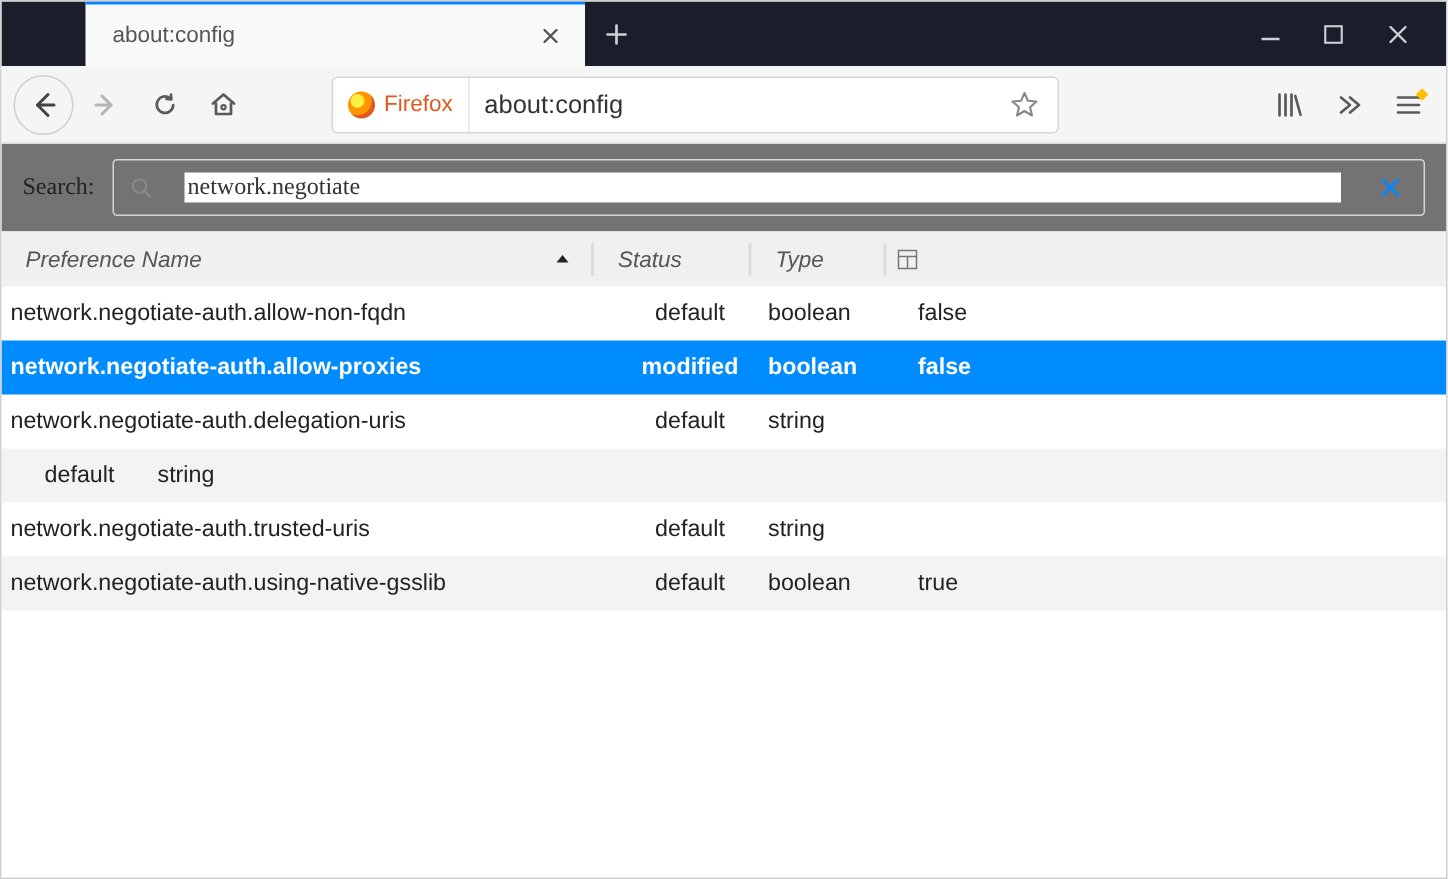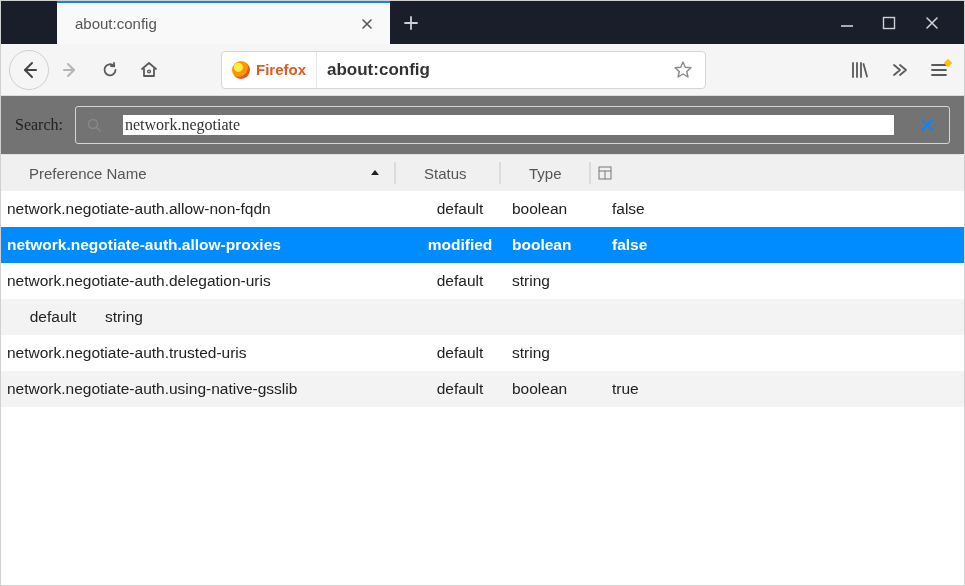--- a/index.html
+++ b/index.html
@@ -57,21 +57,20 @@
 
   
   .navbar {
     height: 52px;
     background: #f5f5f6;
     display: flex;
     align-items: center;
     gap: 5px;
     padding: 0 8px;
     border-bottom: 1px solid #dcdcdc;
-    font-weight: bold;
   }
   .nav-btn {
     width: 34px; height: 34px;
     display: flex; align-items:center; justify-content:center;
     color: #5a5a5a;
     cursor: pointer;
     border-radius: 4px;
   }
   .nav-btn.disabled { color: #b5b5b5; cursor: default; }
   .back-circle {
@@ -144,21 +143,21 @@
   
   .table-wrap { border-top: 1px solid #e1e1e1; }
   .thead {
     display:flex;
     background:#f0f0f1;
     color:#555;
     font-size:15px;
     height: 36px;
     align-items: center;
   }
-  .th { padding-left: 28px; border-right: 2px solid #dcdcdc; height: 22px; display:flex; align-items:center; gap:6px;}
+  .th { padding-left: 16px; border-right: 2px solid #dcdcdc; height: 22px; display:flex; align-items:center; gap:6px;font-style:italic;}
   .th:last-child { border-right: none; }
   .col-name { flex: 0 0 395px; }
   .col-status { flex: 0 0 105px; }
   .col-type  { flex: 0 0 90px; }
   .col-value { flex: 1; }
   .col-picker { flex: 0 0 28px; display:flex; align-items:center; justify-content:center; color:#777; cursor:pointer;}
   .sort-ind { margin-left:auto; margin-right:14px; color:#222; }
 
   .row {
     display:flex;

